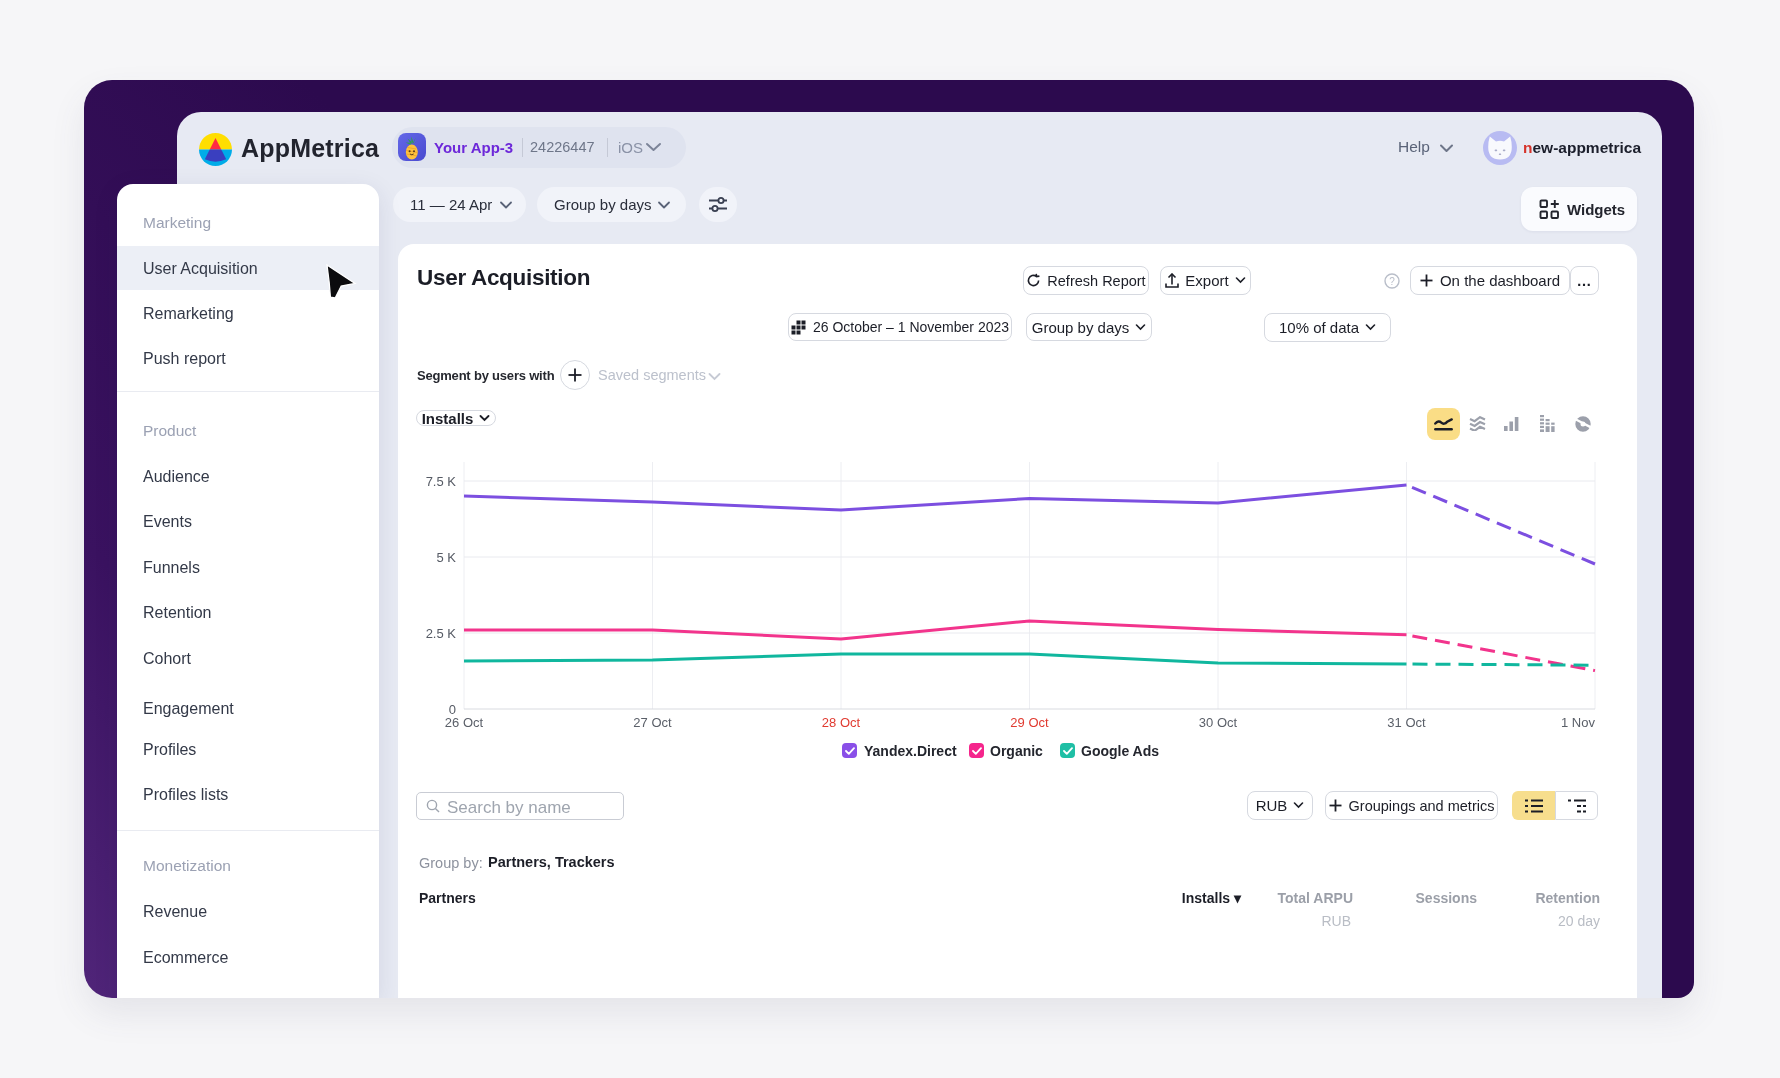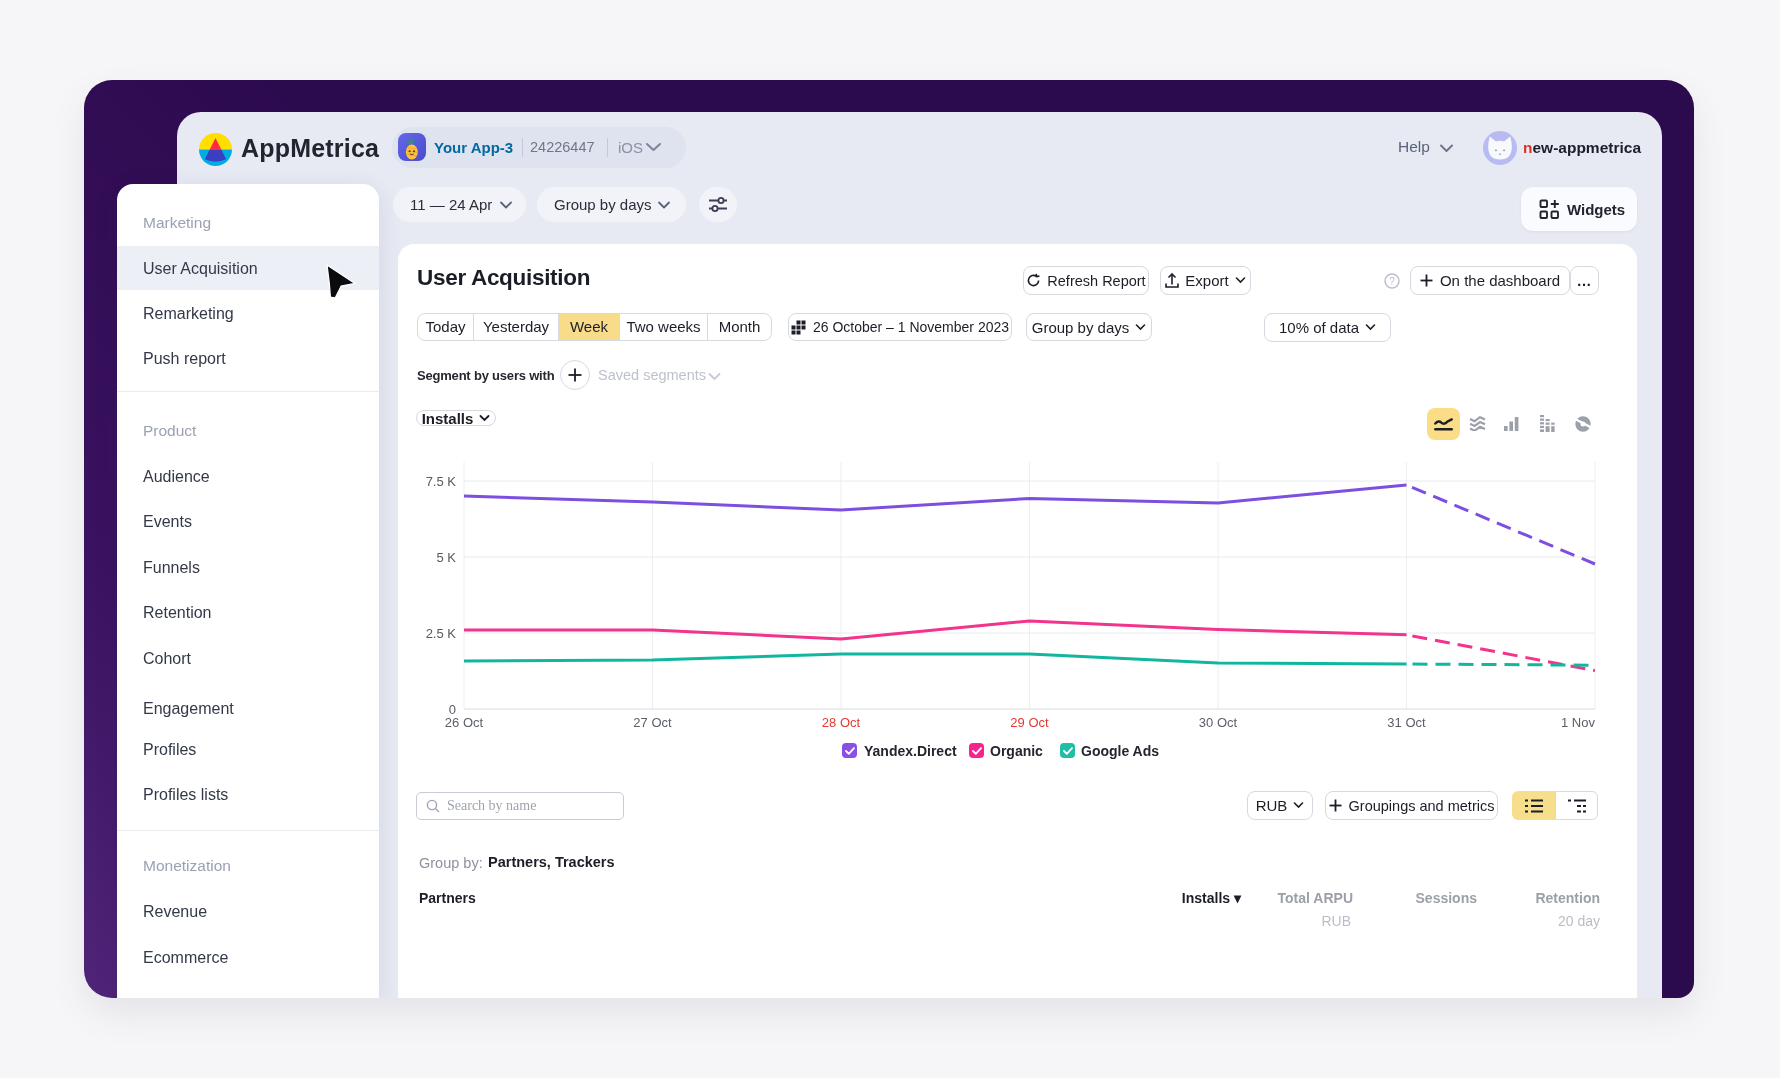--- a/index.html
+++ b/index.html
@@ -74,21 +74,21 @@
           <path d="M14.2 11 L17.8 4.5 L15.8 9.4 Z"></path>
           <path d="M14.5 11.8 L20.5 7.5 L16 10.6 Z"></path>
         </g>
         <ellipse cx="13.8" cy="19" rx="6" ry="7.6" fill="#FFC23C"></ellipse>
         <path d="M9.5 14.5 L18 16 M8.2 17.5 L19.5 19.5 M8.5 21 L19 23" stroke="#E89A2A" stroke-width="0.7" fill="none"></path>
         <circle cx="11.6" cy="18.2" r="1" fill="#54391B"></circle>
         <circle cx="16" cy="18.2" r="1" fill="#54391B"></circle>
         <path d="M12.2 21.2 Q13.8 22.6 15.4 21.2" stroke="#54391B" stroke-width="1" fill="none" stroke-linecap="round"></path>
       </g>
     </svg>
-    <div class="abs" style="left:257px; top:27px; font-size:15px; font-weight:bold; color:#0369a1;">Your App-3</div>
+    <div class="abs" style="left:257px; top:27px; font-size:15px; font-weight:bold; color:#6d28d9;">Your App-3</div>
     <div class="abs" style="left:345px; top:26px; width:1px; height:19px; background:#C5C9D6;"></div>
     <div class="abs" style="left:353px; top:27px; font-size:14.5px; color:#6E7689;">24226447</div>
     <div class="abs" style="left:430px; top:26px; width:1px; height:19px; background:#C5C9D6;"></div>
     <div class="abs" style="left:441px; top:27px; font-size:15px; color:#8A92A6;">iOS</div>
     <svg class="abs" style="left:468px; top:30px;" width="17" height="10" viewBox="0 0 17 10">
         <path d="M2 2 L8.5 8 L15 2" stroke="#7C8498" stroke-width="2" fill="none" stroke-linecap="round" stroke-linejoin="round"></path>
       </svg>
     <div class="abs" style="left:1221px; top:26px; font-size:15.5px; color:#5A6378;">Help</div>
     <svg class="abs" style="left:1262px; top:32px;" width="15" height="9" viewBox="0 0 15 9">
         <path d="M2 1.5 L7.5 7 L13 1.5" stroke="#6E7689" stroke-width="2" fill="none" stroke-linecap="round" stroke-linejoin="round"></path>
@@ -172,27 +172,20 @@
         <svg width="13" height="13" viewBox="0 0 13 13" style="margin-right:7px;">
             <g stroke="#1C1E27" stroke-width="1.8">
               <line x1="6.5" y1="0.5" x2="6.5" y2="12.5"></line>
               <line x1="0.5" y1="6.5" x2="12.5" y2="6.5"></line>
             </g>
           </svg>
         On the dashboard
       </div>
       <div class="btn" style="left:1172px; top:22px; width:29px; height:29px; letter-spacing:1px; font-weight:bold;">…</div>
 
-      <div class="abs" style="left:19px; top:69px; height:28px; border:1px solid #D6D9E0; border-radius:8px; background:#fff; display:flex; overflow:hidden;">
-        <div style="width:56px; text-align:center; line-height:26px; font-size:15px; color:#1C1E27; border-right:1px solid #D6D9E0;">Today</div>
-        <div style="width:85px; text-align:center; line-height:26px; font-size:15px; color:#1C1E27; border-right:1px solid #D6D9E0;">Yesterday</div>
-        <div style="width:60px; text-align:center; line-height:26px; font-size:15px; color:#1C1E27; background:#F8DC8A;">Week</div>
-        <div style="width:89px; text-align:center; line-height:26px; font-size:15px; color:#1C1E27; border-left:1px solid #D6D9E0; border-right:1px solid #D6D9E0;">Two weeks</div>
-        <div style="width:63px; text-align:center; line-height:26px; font-size:15px; color:#1C1E27;">Month</div>
-      </div>
       <div class="btn" style="left:390px; top:69px; width:224px; height:28px; font-size:14px; white-space:nowrap;">
         <svg width="15" height="15" viewBox="0 0 15 15" style="margin-right:7px; flex:none;">
             <g fill="#1C1E27">
               <rect x="5.5" y="0.5" width="4" height="4"></rect>
               <rect x="10.5" y="0.5" width="4" height="4"></rect>
               <rect x="0.5" y="5.5" width="4" height="4"></rect>
               <rect x="5.5" y="5.5" width="4" height="4"></rect>
               <rect x="10.5" y="5.5" width="4" height="4"></rect>
               <rect x="0.5" y="10.5" width="4" height="4"></rect>
               <rect x="5.5" y="10.5" width="4" height="4"></rect>
@@ -320,21 +313,21 @@
       <svg class="abs" style="left:664.5px; top:502.5px;" width="10" height="8" viewBox="0 0 10 8">
           <path d="M1 4 L3.8 6.8 L9 1.2" stroke="#fff" stroke-width="1.8" fill="none" stroke-linecap="round" stroke-linejoin="round"></path>
         </svg>
       <div class="abs" style="left:683px; top:499px; font-size:14px; font-weight:bold; color:#24262E;">Google Ads</div>
 
       <div class="abs" style="left:18px; top:548px; width:208px; height:28px; border:1px solid #C9CCD4; border-radius:5px; background:#fff;"></div>
       <svg class="abs" style="left:28px; top:555px;" width="14" height="14" viewBox="0 0 14 14">
           <circle cx="6" cy="6" r="4.6" fill="none" stroke="#9FA5AF" stroke-width="1.4"></circle>
           <line x1="9.4" y1="9.4" x2="13" y2="13" stroke="#9FA5AF" stroke-width="1.4"></line>
         </svg>
-      <div class="abs" style="left:49px; top:554px; font-size:14px; color:#9FA5AF;font-family:Liberation Serif, serif;">Search by name</div>
+      <div class="abs" style="left:49px; top:554px; font-size:17px; color:#9FA5AF;">Search by name</div>
       <div class="btn" style="left:849px; top:547px; width:66px; height:29px;">
         RUB
         <svg width="11" height="7" viewBox="0 0 11 7" style="margin-left:6px;">
             <path d="M1.5 1 L5.5 5 L9.5 1" stroke="#1C1E27" stroke-width="1.6" fill="none" stroke-linecap="round"></path>
           </svg>
       </div>
       <div class="btn" style="left:927px; top:547px; width:173px; height:29px; font-size:14.5px;">
         <svg width="13" height="13" viewBox="0 0 13 13" style="margin-right:7px;">
             <g stroke="#1C1E27" stroke-width="1.8">
               <line x1="6.5" y1="0.5" x2="6.5" y2="12.5"></line>

